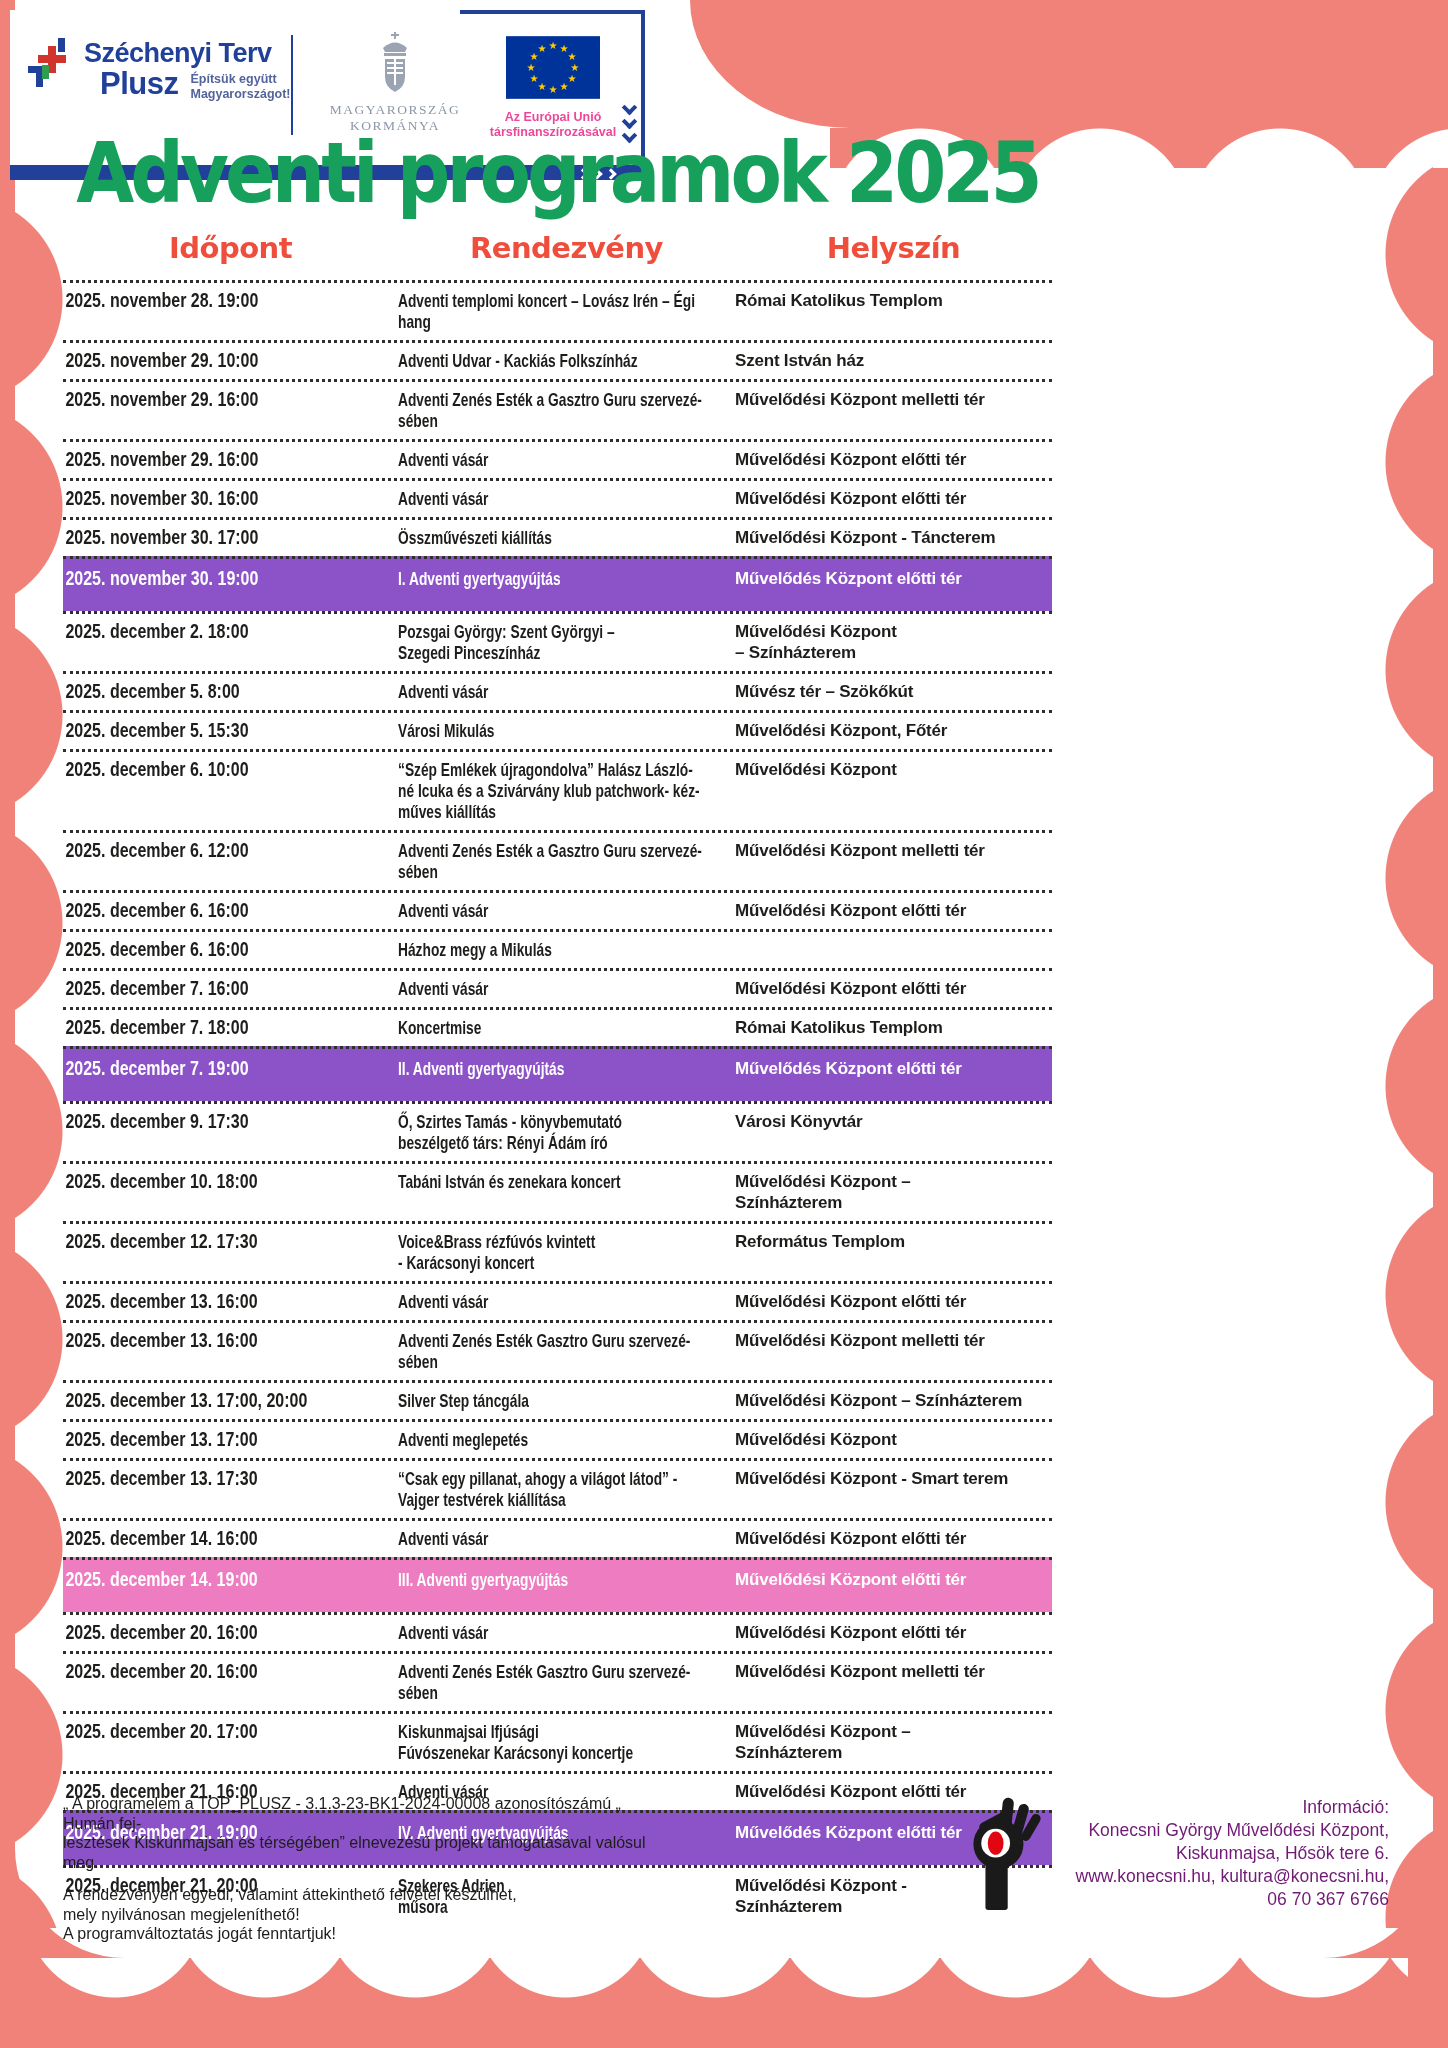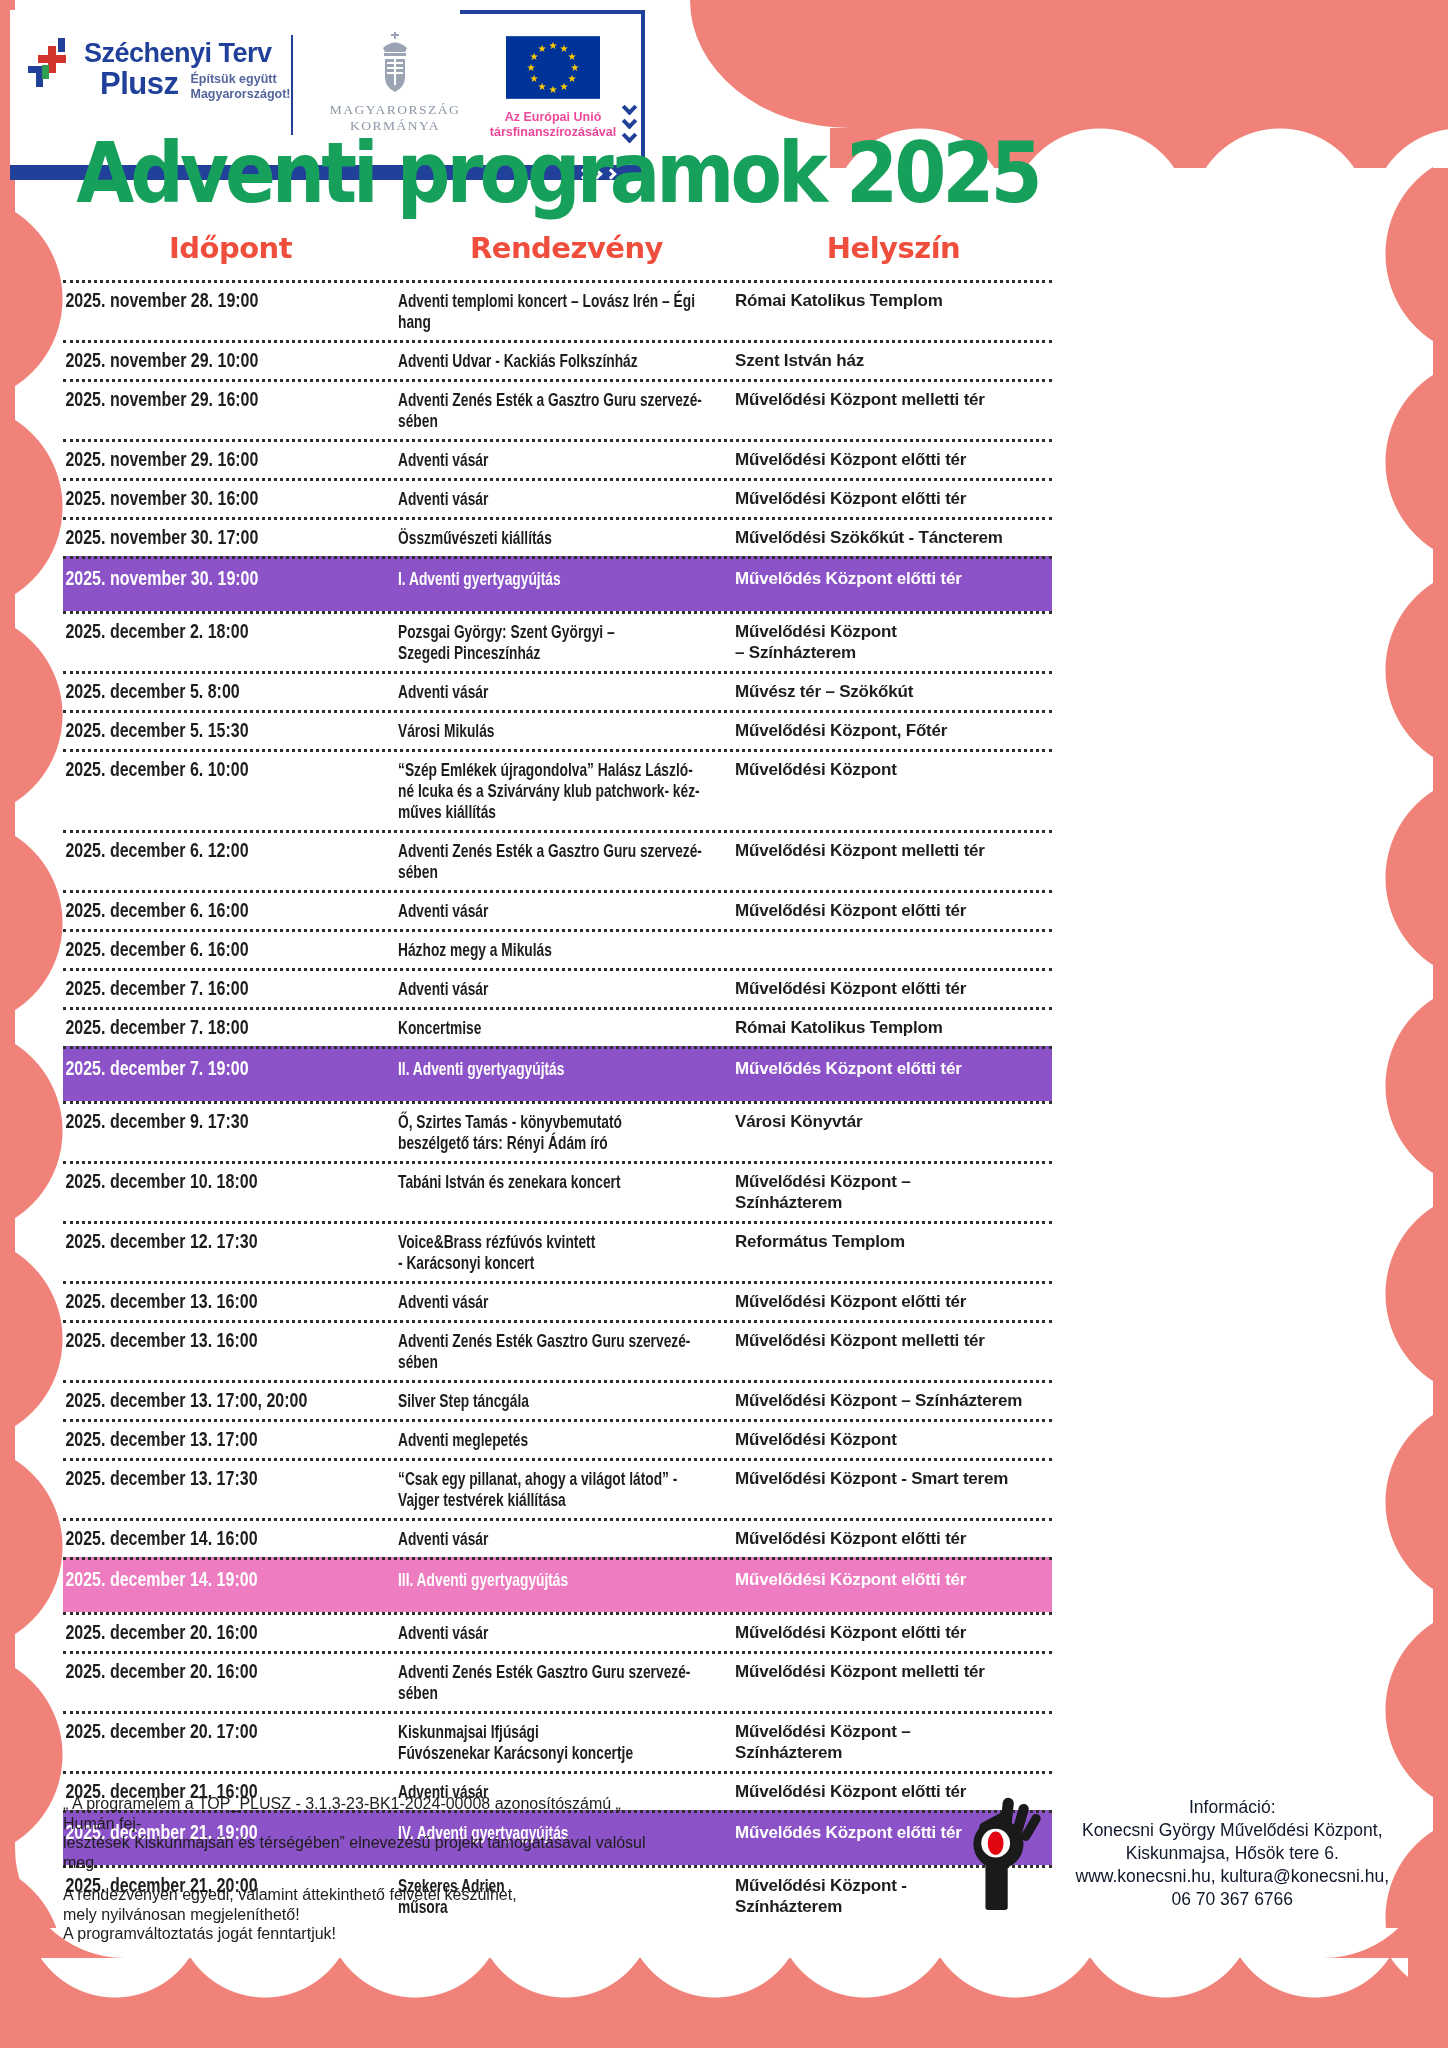--- a/index.html
+++ b/index.html
@@ -70,21 +70,21 @@
   .row.hl .inner { color:#fff; }
   .row.hl-purple { background:#8C52C8; }
   .row.hl-pink { background:#EE7CC0; }
 
   
   #footer { position:absolute; left:63px; right:59px; top:1794px; display:flex; justify-content:space-between; }
   .foot-left { width:600px; color:#1D1D1B; }
   .foot-left p { font-size:16px; line-height:19.5px; white-space:pre-line; }
   .foot-left p + p { margin-top:13px; }
   .foot-right { display:flex; gap:24px; align-items:flex-start; }
-  .foot-contact { text-align:center; font-size:17.5px; line-height:23px; color:#0f172a; white-space:pre-line; padding-top:2px; }
+  .foot-contact { text-align:right; font-size:17.5px; line-height:23px; color:#701a75; white-space:pre-line; padding-top:2px; }
 </style>
 </head>
 <body>
 
 <div id="cloud"></div>
 <div id="top-band"></div>
 <div id="top-band-scallop"></div>
 <div class="scallop-left"></div>
 <div class="scallop-right"></div>
 <div class="scallop-bottom"></div>
@@ -239,21 +239,21 @@
         </div>
   </div>
       <div class="row">
     <div class="cell c-time">
           <div class="inner">2025. november 30. 17:00</div>
         </div>
     <div class="cell c-event">
           <div class="inner">Összművészeti kiállítás</div>
         </div>
     <div class="cell c-loc">
-          <div class="inner">Művelődési Szökőkút - Táncterem</div>
+          <div class="inner">Művelődési Központ - Táncterem</div>
         </div>
   </div>
       <div class="row hl hl-purple">
     <div class="cell c-time">
           <div class="inner">2025. november 30. 19:00</div>
         </div>
     <div class="cell c-event">
           <div class="inner">I. Adventi gyertyagyújtás</div>
         </div>
     <div class="cell c-loc">

